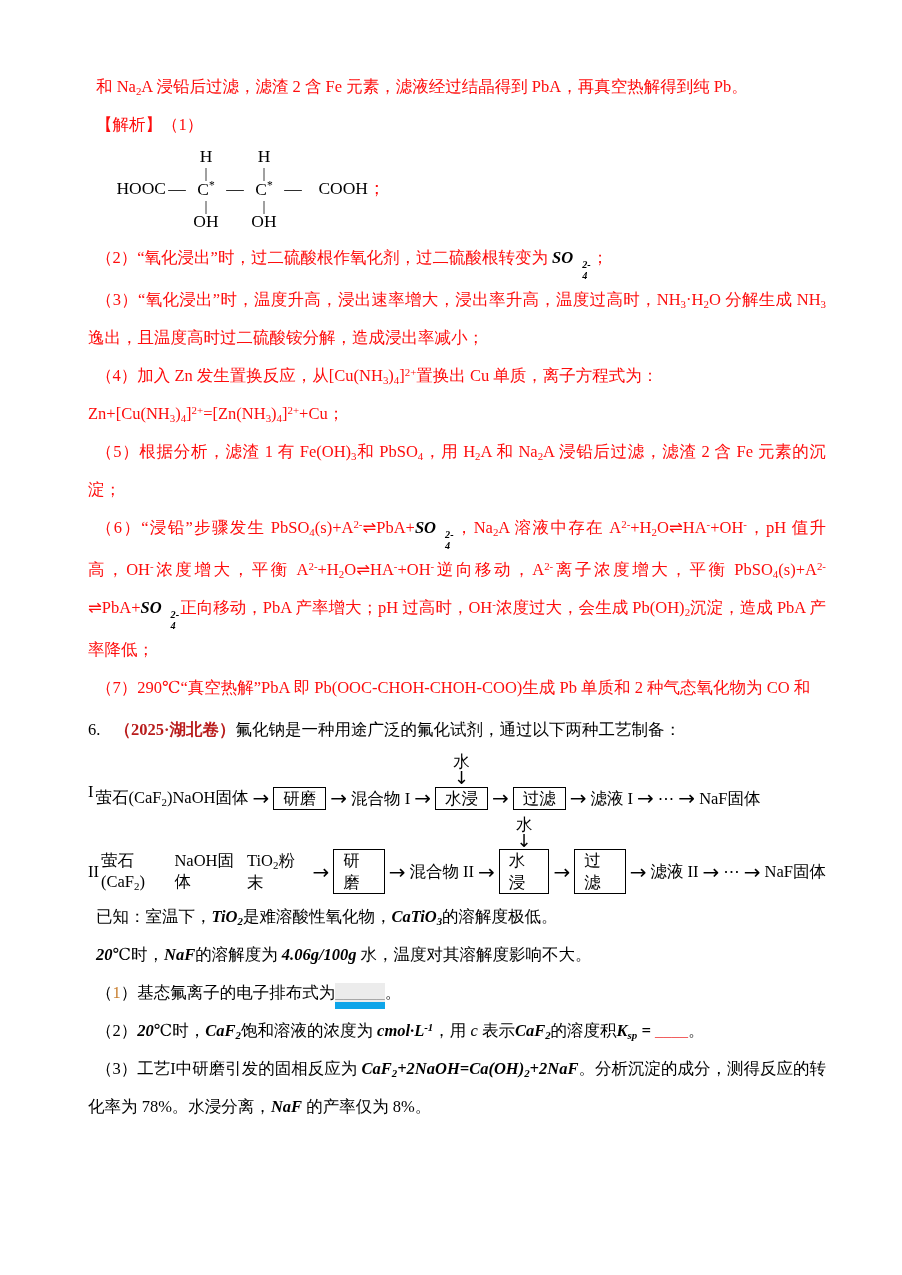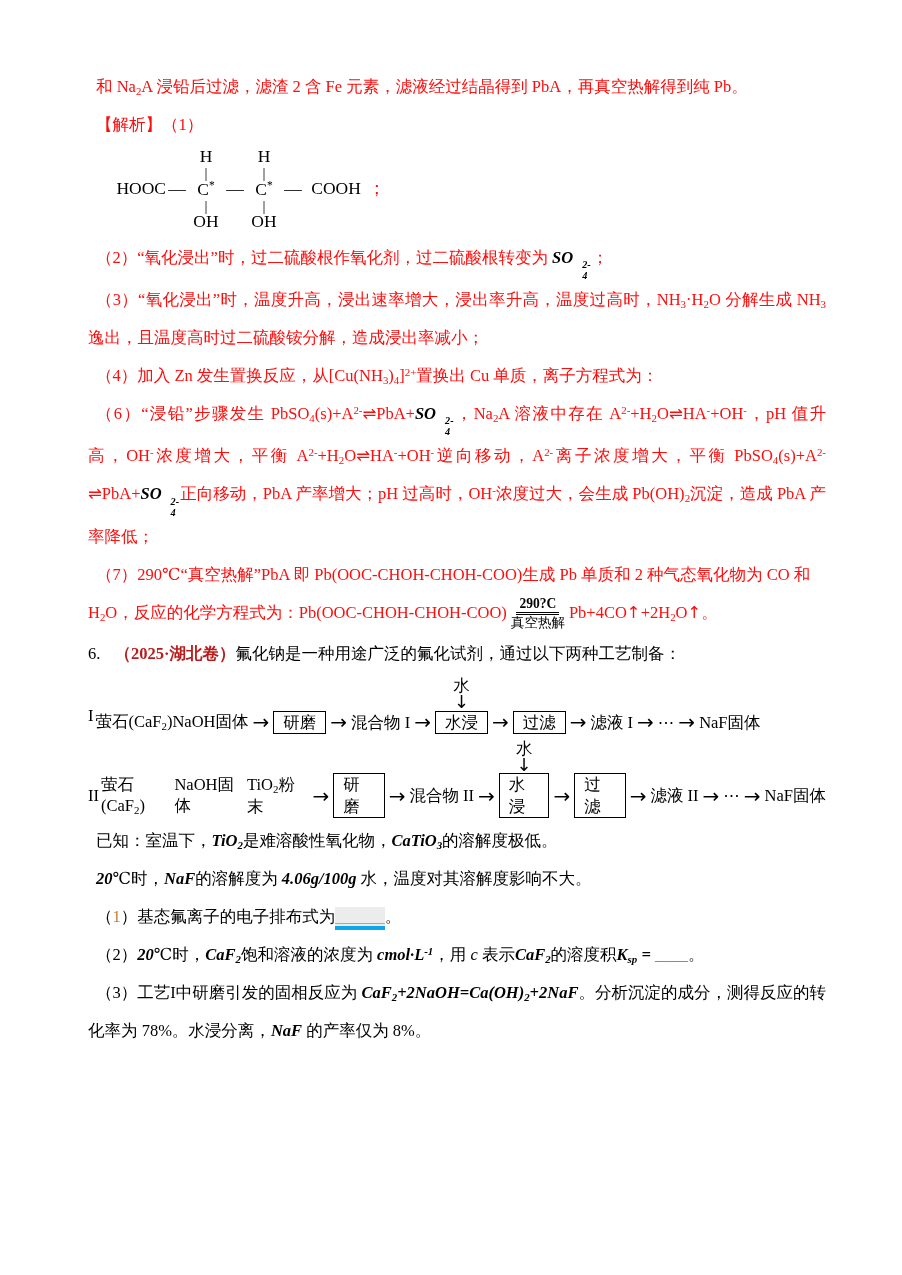--- a/index.html
+++ b/index.html
@@ -13,21 +13,21 @@
   .u{color:#b91c1c;font-weight:bold;}
   .b{font-weight:bold;font-style:italic;}
   .it{font-style:italic;}
   .o{color:#c87e2e;}
   .qn{margin-right:14px;}
   .sb{font-size:0.66em;vertical-align:-0.3em;}
   .sp{font-size:0.66em;vertical-align:0.5em;}
   .ar{font-family:"DejaVu Sans","Liberation Sans",sans-serif;}
   .supsub{display:inline-flex;flex-direction:column;vertical-align:-0.5em;font-size:0.62em;
           line-height:1.08;text-align:left;margin:0 1px;}
-  .blankg{color:#9c9c9c;background:#ececec;border-bottom:4px solid #0ea5e9;line-height:1;}
+  .blankg{color:#9c9c9c;background:#ececec;border-bottom:7px solid #0ea5e9;line-height:1;}
   .blankk{color:#ef4444;}
   .stack{display:inline-flex;flex-direction:column;align-items:center;vertical-align:middle;
          line-height:1.2;margin:0 4px;font-size:0.82em;}
   .stack .top{font-weight:bold;border-bottom:3px double #000;padding:0 3px;}
   
   .struct{margin:2px 0 6px 14px;font-size:17.5px;color:#000;}
   .srow{display:flex;line-height:1.25;}
   .srow.bar{line-height:0.7;font-size:15px;}
   .scell{display:inline-block;text-align:center;}
   
@@ -77,21 +77,21 @@
           <span class="scell" style="width: 64px; text-align: left;"></span>
           <span class="scell r" style="width: 18px; text-align: left;"></span>
         </div>
         <div class="srow">
           <span class="scell" style="width: 64px; text-align: right;">HOOC</span>
           <span class="scell" style="width: 22px;">—</span>
           <span class="scell" style="width: 36px;"><span>C</span><span class="sp">*</span></span>
           <span class="scell" style="width: 22px;">—</span>
           <span class="scell" style="width: 36px;"><span>C</span><span class="sp">*</span></span>
           <span class="scell" style="width: 22px;">—</span>
-          <span class="scell" style="width: 64px; text-align: center;">COOH</span>
+          <span class="scell" style="width: 64px; text-align: right;">COOH</span>
           <span class="scell r" style="width: 18px; text-align: left;">；</span>
         </div>
         <div class="srow bar">
           <span class="scell" style="width: 64px; text-align: right;"></span>
           <span class="scell" style="width: 22px;"></span>
           <span class="scell" style="width: 36px;">|</span>
           <span class="scell" style="width: 22px;"></span>
           <span class="scell" style="width: 36px;">|</span>
           <span class="scell" style="width: 22px;"></span>
           <span class="scell" style="width: 64px; text-align: left;"></span>
@@ -107,32 +107,30 @@
           <span class="scell" style="width: 64px; text-align: left;"></span>
           <span class="scell r" style="width: 18px; text-align: left;"></span>
         </div>
       </div>
       <div class="p "><span class="r">（2）“氧化浸出”时，过二硫酸根作氧化剂，过二硫酸根转变为 </span><span class="b">SO</span><span class="supsub b">
           <span>2-</span>
           <span>4</span>
         </span><span class="r">；</span></div>
       <div class="p "><span class="r">（3）“氧化浸出”时，温度升高，浸出速率增大，浸出率升高，温度过高时，NH</span><span class="r sb">3</span><span class="r">·H</span><span class="r sb">2</span><span class="r">O 分解生成 NH</span><span class="r sb">3</span><span class="r"> 逸出，且温度高时过二硫酸铵分解，造成浸出率减小；</span></div>
       <div class="p "><span class="r">（4）加入 Zn 发生置换反应，从[Cu(NH</span><span class="r sb">3</span><span class="r">)</span><span class="r sb">4</span><span class="r">]</span><span class="r sp">2+</span><span class="r">置换出 Cu 单质，离子方程式为：</span></div>
+      <div class="p ni"><span class="r">Zn+[Cu(NH</span><span class="r sb">3</span><span class="r">)</span><span class="r sb">4</span><span class="r">]</span><span class="r sp">2+</span><span class="r">=[Zn(NH</span><span class="r sb">3</span><span class="r">)</span><span class="r sb">4</span><span class="r">]</span><span class="r sp">2+</span><span class="r">+Cu；</span></div>
+      <div class="p "><span class="r">（5）根据分析，滤渣 1 有 Fe(OH)</span><span class="r sb">3</span><span class="r">和 PbSO</span><span class="r sb">4</span><span class="r">，用 H</span><span class="r sb">2</span><span class="r">A 和 Na</span><span class="r sb">2</span><span class="r">A 浸铅后过滤，滤渣 2 含 Fe 元素的沉淀；</span></div>
       <div class="p "><span class="r">（6）“浸铅”步骤发生 PbSO</span><span class="r sb">4</span><span class="r">(s)+A</span><span class="r sp">2-</span><span class="r ar">⇌</span><span class="r">PbA+</span><span class="b">SO</span><span class="supsub b">
           <span>2-</span>
           <span>4</span>
         </span><span class="r">，Na</span><span class="r sb">2</span><span class="r">A 溶液中存在 A</span><span class="r sp">2-</span><span class="r">+H</span><span class="r sb">2</span><span class="r">O</span><span class="r ar">⇌</span><span class="r">HA</span><span class="r sp">-</span><span class="r">+OH</span><span class="r sp">-</span><span class="r">，pH 值升高，OH</span><span class="r sp">-</span><span class="r">浓度增大，平衡 A</span><span class="r sp">2-</span><span class="r">+H</span><span class="r sb">2</span><span class="r">O</span><span class="r ar">⇌</span><span class="r">HA</span><span class="r sp">-</span><span class="r">+OH</span><span class="r sp">-</span><span class="r">逆向移动，A</span><span class="r sp">2-</span><span class="r">离子浓度增大，平衡 PbSO</span><span class="r sb">4</span><span class="r">(s)+A</span><span class="r sp">2-</span><span class="r ar">⇌</span><span class="r">PbA+</span><span class="b">SO</span><span class="supsub b">
           <span>2-</span>
           <span>4</span>
         </span><span class="r">正向移动，PbA 产率增大；pH 过高时，OH</span><span class="r sp">-</span><span class="r">浓度过大，会生成 Pb(OH)</span><span class="r sb">2</span><span class="r">沉淀，造成 PbA 产率降低；</span></div>
       <div class="p "><span class="r">（7）290℃“真空热解”PbA 即 Pb(OOC-CHOH-CHOH-COO)生成 Pb 单质和 2 种气态氧化物为 CO 和</span></div>
-      <div class="p ni"><span class="r">H</span><span class="r sb">2</span><span class="r">O，反应的化学方程式为：Pb(OOC-CHOH-CHOH-COO)</span><span class="stack">
-          <span class="top">290?C</span>
-          <span class="bot">真空热解</span>
-        </span><span class="r">Pb+4CO</span><span class="r ar">↑</span><span class="r">+2H</span><span class="r sb">2</span><span class="r">O</span><span class="r ar">↑</span><span class="r">。</span></div>
       <div class="p ni q"><span class="qn">6.</span><span class="u">（2025·湖北卷）</span><span>氟化钠是一种用途广泛的氟化试剂，通过以下两种工艺制备：</span></div>
       <div class="fc">
         <span class="lbl top">I</span>
         <span class="feedlines">
           <div><span>萤石(CaF</span><span class="sb">2</span><span>)</span></div>
           <div><span>NaOH固体</span></div>
         </span>
         <span class="arrow ar">→</span>
         <span class="box">研磨</span>
         <span class="arrow ar">→</span>

